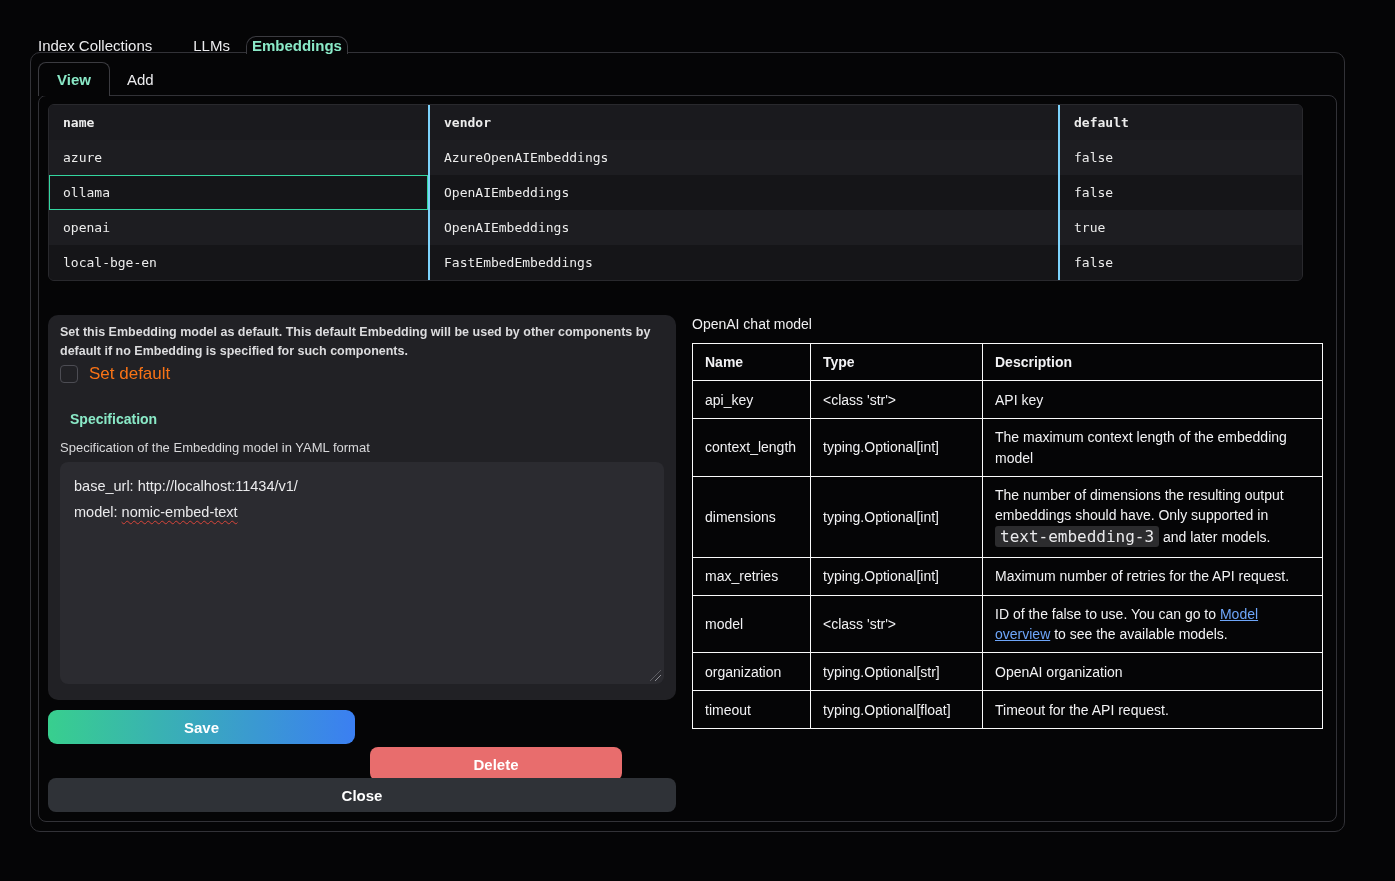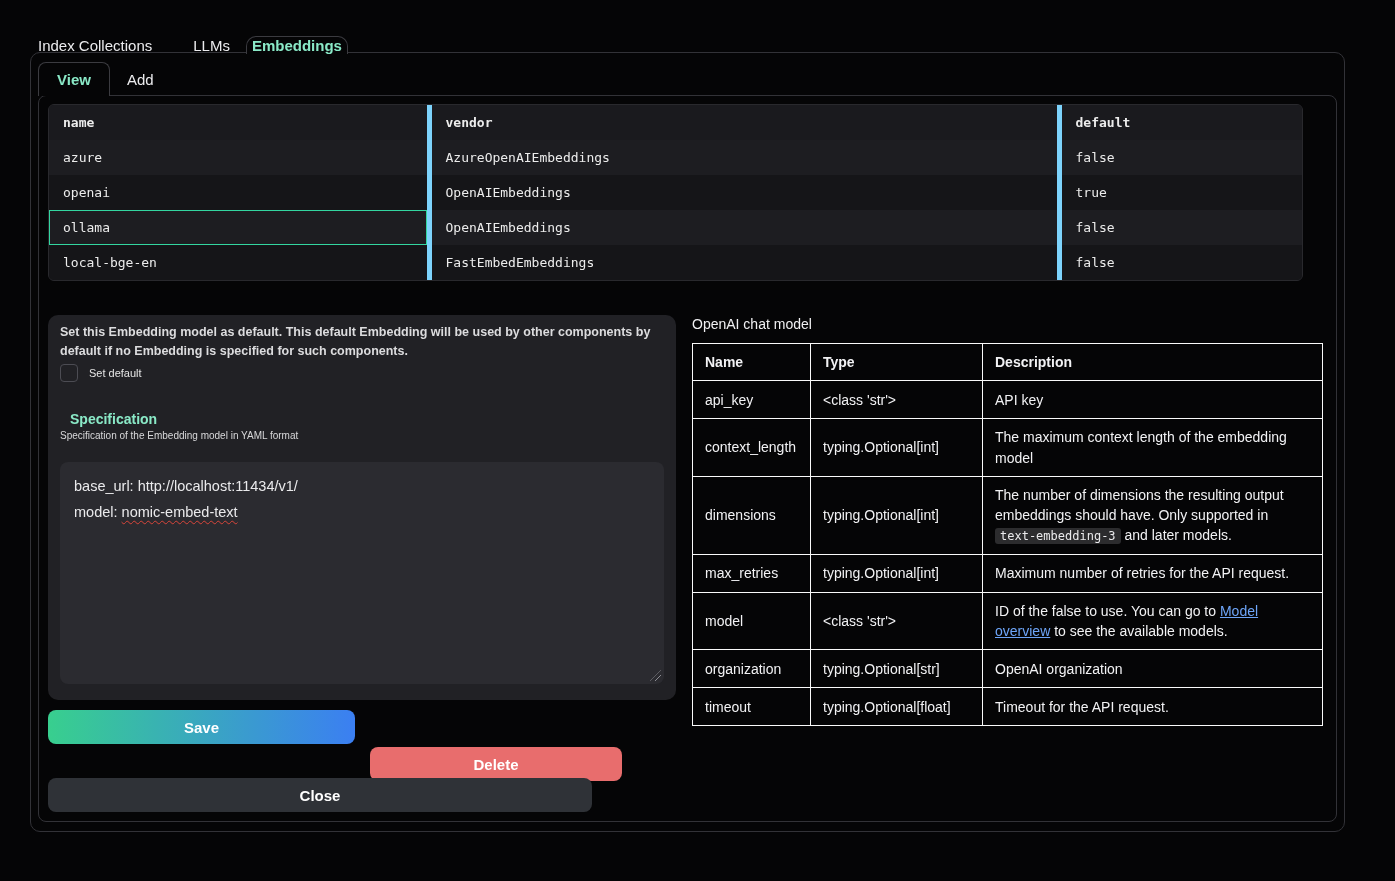--- a/index.html
+++ b/index.html
@@ -37,58 +37,58 @@
 
   
   .emb-wrap{position:absolute;left:48px;top:104px;width:1255px;z-index:2;
         border:1px solid #29292d;border-radius:6px;overflow:hidden;background:#151518;}
   .emb-table{width:100%;border-collapse:collapse;table-layout:fixed;
         font-family:"DejaVu Sans Mono", monospace;font-size:13px;color:#ececec;}
   .emb-table th{height:35px;text-align:left;padding:0 14px;background:#1a1a1e;font-weight:bold;}
   .emb-table td{height:35px;padding:0 14px;overflow:hidden;white-space:nowrap;}
   .emb-table tbody tr:nth-child(odd) td{background:#1d1d21;}
   .emb-table tbody tr:nth-child(even) td{background:#151518;}
-  .emb-table th + th, .emb-table td + td{border-left:5px solid #7dd3fc;}
+  .emb-table th + th, .emb-table td + td{border-left:2px solid #7dd3fc;}
   .emb-table td.selected{box-shadow:inset 0 0 0 1px #33d6a0;}
 
   
   .panel{position:absolute;left:48px;top:315px;width:628px;height:385px;
         background:#212125;border-radius:10px;color:#dcdcde;z-index:2;}
   .panel .help{position:absolute;left:12px;top:8px;width:604px;font-size:12.5px;line-height:1.5;font-weight:bold;}
   .cb-row{position:absolute;left:12px;top:49px;display:flex;align-items:center;gap:11px;}
   .cb{appearance:none;-webkit-appearance:none;width:18px;height:18px;border:1px solid #4c4c53;
       border-radius:4px;background:transparent;cursor:pointer;}
-  .cb-label{font-size:11px;color:#e5e5e5;}
+  .cb-label{font-size:17px;color:#f97316;}
   .spec-heading{position:absolute;left:22px;top:96px;font-size:14px;font-weight:bold;color:var(--mint);}
-  .spec-caption{position:absolute;left:12px;top:115px;font-size:10px;color:#d8d8da;}
+  .spec-caption{position:absolute;left:12px;top:125px;font-size:13px;color:#d8d8da;}
   .editor{position:absolute;left:12px;top:147px;width:604px;height:222px;background:#2b2b30;
       border-radius:8px;padding:11px 14px;font-size:14.5px;line-height:26px;color:#eaeaec;
       overflow:hidden;cursor:text;}
   .misspelled{text-decoration-line:underline;text-decoration-style:wavy;
       text-decoration-color:#d8453a;text-decoration-thickness:1px;text-underline-offset:3px;}
   .resize-handle{position:absolute;right:3px;bottom:3px;width:11px;height:11px;
       background:repeating-linear-gradient(135deg, transparent 0 3px, #8c8c92 3px 4px);
       clip-path:polygon(100% 0, 100% 100%, 0 100%);cursor:nwse-resize;}
 
   
   .btn{position:absolute;height:34px;border:none;border-radius:8px;color:#fff;
       font-family:"Liberation Sans", sans-serif;font-size:15px;font-weight:bold;cursor:pointer;z-index:2;}
-  .btn-save{left:48px;top:710px;width:307px;background:linear-gradient(90deg,#38cf8e,#3b7ff2);}
+  .btn-save{left:48px;top:710px;width:307px;background:linear-gradient(90deg,#38cf8e,#3b7ff2);border-radius:9px;}
   .btn-delete{left:370px;top:710px;width:252px;background:#e86d6d;margin-top:37px;}
-  .btn-close{left:48px;top:778px;width:544px;background:#2f3237;}
+  .btn-close{left:48px;top:778px;width:628px;background:#2f3237;}
 
   
   .right-title{position:absolute;left:692px;top:316px;font-size:14px;color:#f0f0f2;z-index:2;}
   .doc-wrap{position:absolute;left:692px;top:343px;width:630px;z-index:2;}
   .doc-table{width:100%;border-collapse:collapse;table-layout:fixed;font-size:14px;color:#f2f2f4;}
   .doc-table th,.doc-table td{border:1px solid #fafafa;padding:8px 12px;text-align:left;
       vertical-align:middle;line-height:1.45;}
   .doc-table th{font-weight:bold;height:34px;}
   .doc-table td{height:38px;word-wrap:break-word;}
-  .code-chip{font-family:"DejaVu Sans Mono", monospace;font-size:12px;background:#2c2c2e;
+  .code-chip{font-family:"DejaVu Sans Mono", monospace;font-size:16px;background:#2c2c2e;
       padding:1px 5px;border-radius:3px;color:#eaeaec;white-space:nowrap;}
   .doc-link{color:#6ea5f8;text-decoration:underline;cursor:pointer;}
 </style>
 </head>
 <body>
 
 <div class="stage">
 
   <div class="outer"></div>
   <div class="inner"></div>
@@ -118,28 +118,28 @@
           <th>default</th>
         </tr>
       </thead>
       <tbody>
         <tr>
           <td>azure</td>
           <td>AzureOpenAIEmbeddings</td>
           <td>false</td>
         </tr>
         <tr>
+          <td class="selected">ollama</td>
+          <td>OpenAIEmbeddings</td>
+          <td>false</td>
+        </tr>
+        <tr>
           <td>openai</td>
           <td>OpenAIEmbeddings</td>
           <td>true</td>
-        </tr>
-        <tr>
-          <td class="selected">ollama</td>
-          <td>OpenAIEmbeddings</td>
-          <td>false</td>
         </tr>
         <tr>
           <td>local-bge-en</td>
           <td>FastEmbedEmbeddings</td>
           <td>false</td>
         </tr>
       </tbody>
     </table>
   </div>
 

